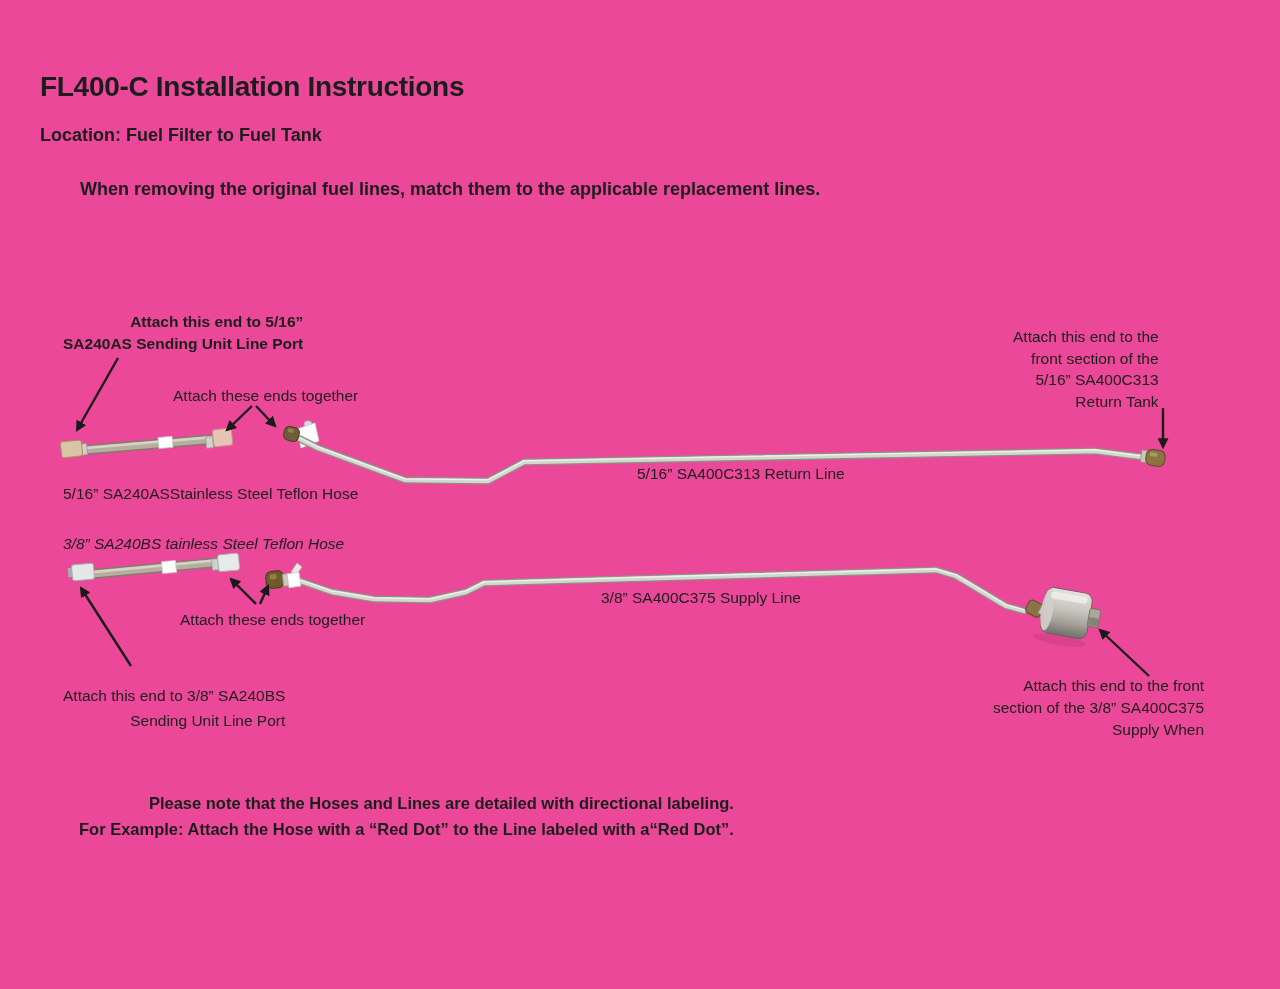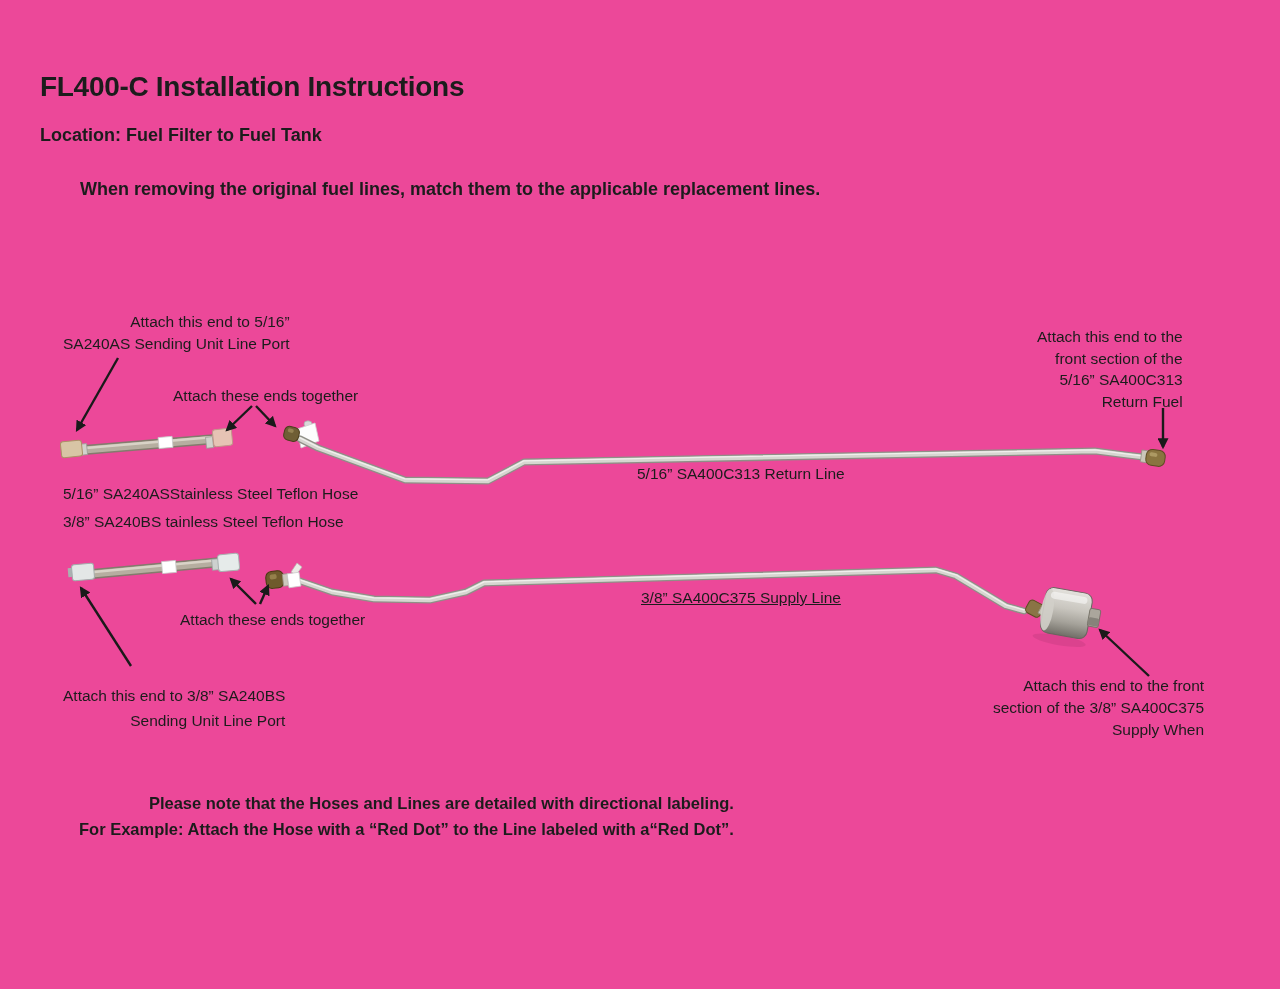--- a/index.html
+++ b/index.html
@@ -130,36 +130,36 @@
       <line x1="252" y1="406" x2="227" y2="430" marker-end="url(#arrowhead)"></line>
       <line x1="256" y1="406" x2="275" y2="426" marker-end="url(#arrowhead)"></line>
       <line x1="1163" y1="408" x2="1163" y2="447" marker-end="url(#arrowhead)"></line>
       <line x1="131" y1="666" x2="81" y2="588" marker-end="url(#arrowhead)"></line>
       <line x1="256" y1="604" x2="231" y2="579" marker-end="url(#arrowhead)"></line>
       <line x1="260" y1="604" x2="268" y2="586" marker-end="url(#arrowhead)"></line>
       <line x1="1149" y1="676" x2="1100" y2="630" marker-end="url(#arrowhead)"></line>
     </g>
   </svg>
 
-  <div class="abs anno" style="left:63px; top:311px;">
+  <div class="abs anno" style="left:63px; top:311px;font-weight:bold;">
     <div>Attach this end to 5/16”</div>
     <div>SA240AS Sending Unit Line Port</div>
   </div>
   <div class="abs anno" style="left:173px; top:385px;">Attach these ends together</div>
   <div class="abs lab" style="left:63px; top:484px;">5/16” SA240ASStainless Steel Teflon Hose</div>
   <div class="abs lab" style="left:637px; top:464px;">5/16” SA400C313 Return Line</div>
-  <div class="abs anno" style="left:1037px; top:326px; line-height:21.5px;">
+  <div class="abs anno" style="left:1013px; top:326px; line-height:21.5px;">
     <div>Attach this end to the</div>
     <div>front section of the</div>
     <div>5/16” SA400C313</div>
-    <div>Return Fuel</div>
+    <div>Return Tank</div>
   </div>
 
-  <div class="abs lab" style="left:63px; top:512px;">3/8” SA240BS tainless Steel Teflon Hose</div>
-  <div class="abs lab" style="left:641px; top:588px;text-decoration:underline;">3/8” SA400C375 Supply Line</div>
+  <div class="abs lab" style="left:63px; top:534px;font-style:italic;">3/8” SA240BS tainless Steel Teflon Hose</div>
+  <div class="abs lab" style="left:601px; top:588px;">3/8” SA400C375 Supply Line</div>
   <div class="abs anno" style="left:180px; top:609px;">Attach these ends together</div>
   <div class="abs anno" style="left:63px; top:683px; line-height:25px;">
     <div>Attach this end to 3/8” SA240BS</div>
     <div>Sending Unit Line Port</div>
   </div>
   <div class="abs anno" style="left:993px; top:675px; line-height:22px;">
     <div>Attach this end to the front</div>
     <div>section of the 3/8” SA400C375</div>
     <div>Supply When</div>
   </div>

